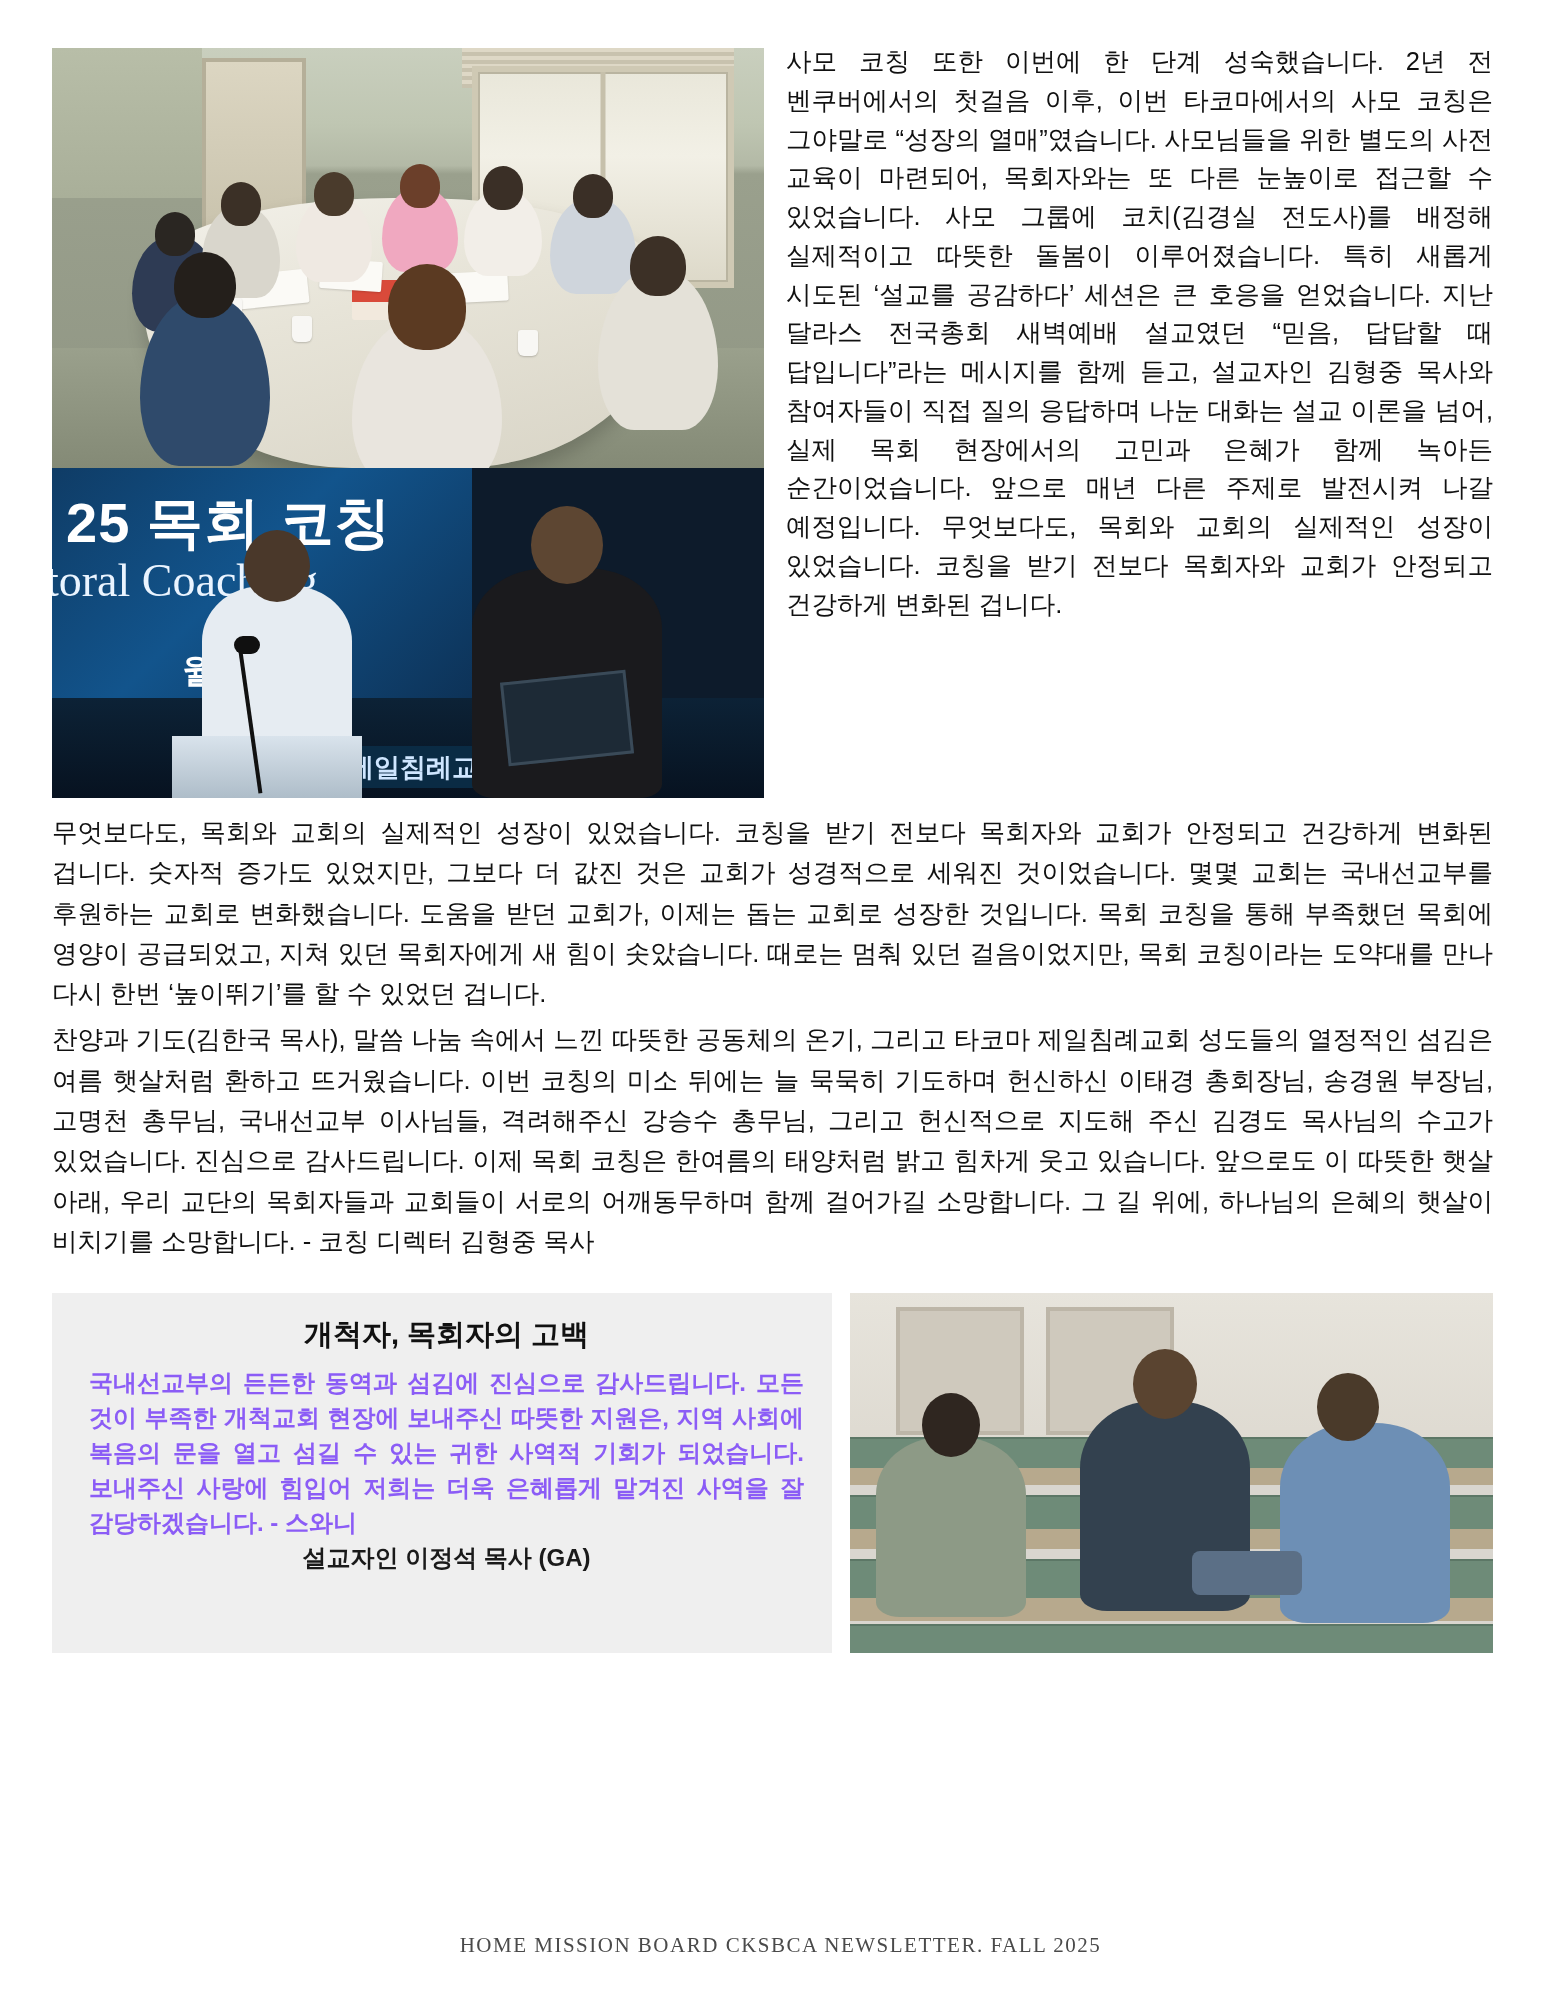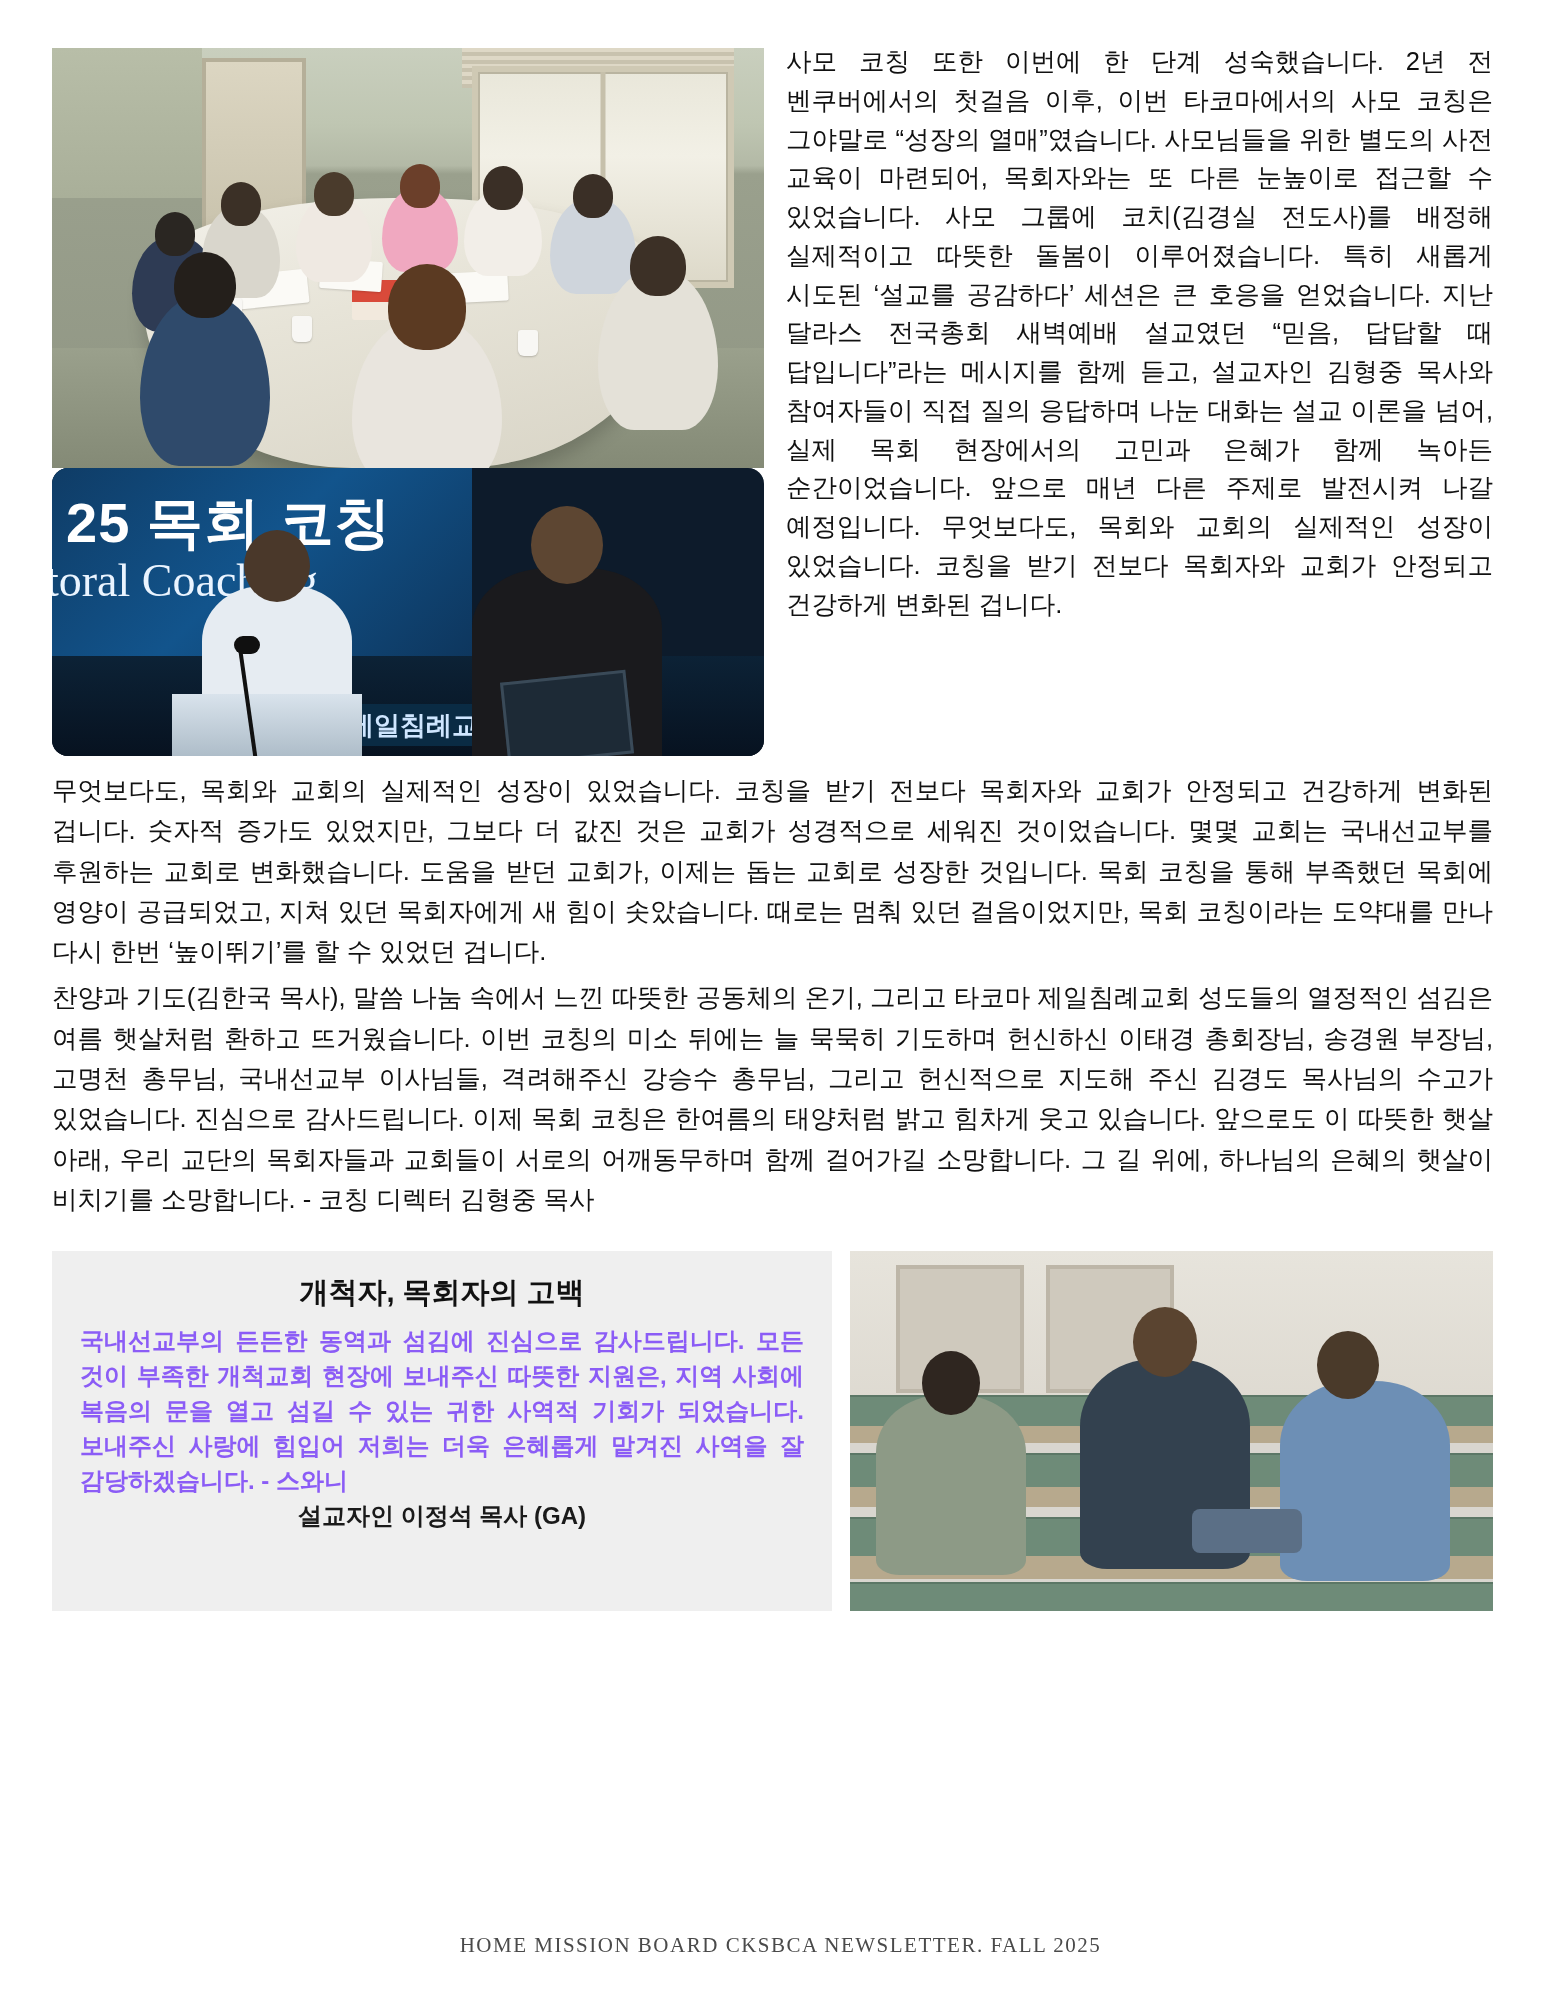--- a/index.html
+++ b/index.html
@@ -39,22 +39,21 @@
   }
   .photo {
     position: relative;
     overflow: hidden;
     background: #8a8f92;
   }
   .photo-meeting {
     height: 420px;
   }
   .photo-stage {
-    height: 288px;
-    border-radius: 16px;
+    height: 330px;
   }
 
   
   .meeting-bg {
     position: absolute; inset: 0;
     background:
       linear-gradient(to bottom, #c9cfbe 0%, #bfc6b2 18%, #b3b9a6 28%, #9aa08d 30%, #8f9583 100%);
   }
   .meeting-window {
     position: absolute;
@@ -216,21 +215,21 @@
   .bottom-section {
     display: flex;
     align-items: stretch;
     padding: 26px 52px 0 52px;
     gap: 18px;
     box-sizing: border-box;
   }
   .testimony {
     flex: 0 0 780px;
     background: #efefef;
-    padding: 22px 28px 26px 28px;
+    padding: 22px 28px 26px 37px;
     box-sizing: border-box;
   }
   .testimony-title {
     text-align: center;
     font-size: 29px;
     font-weight: bold;
     margin-bottom: 10px;
     color: #111;
   }
   .testimony-body {

